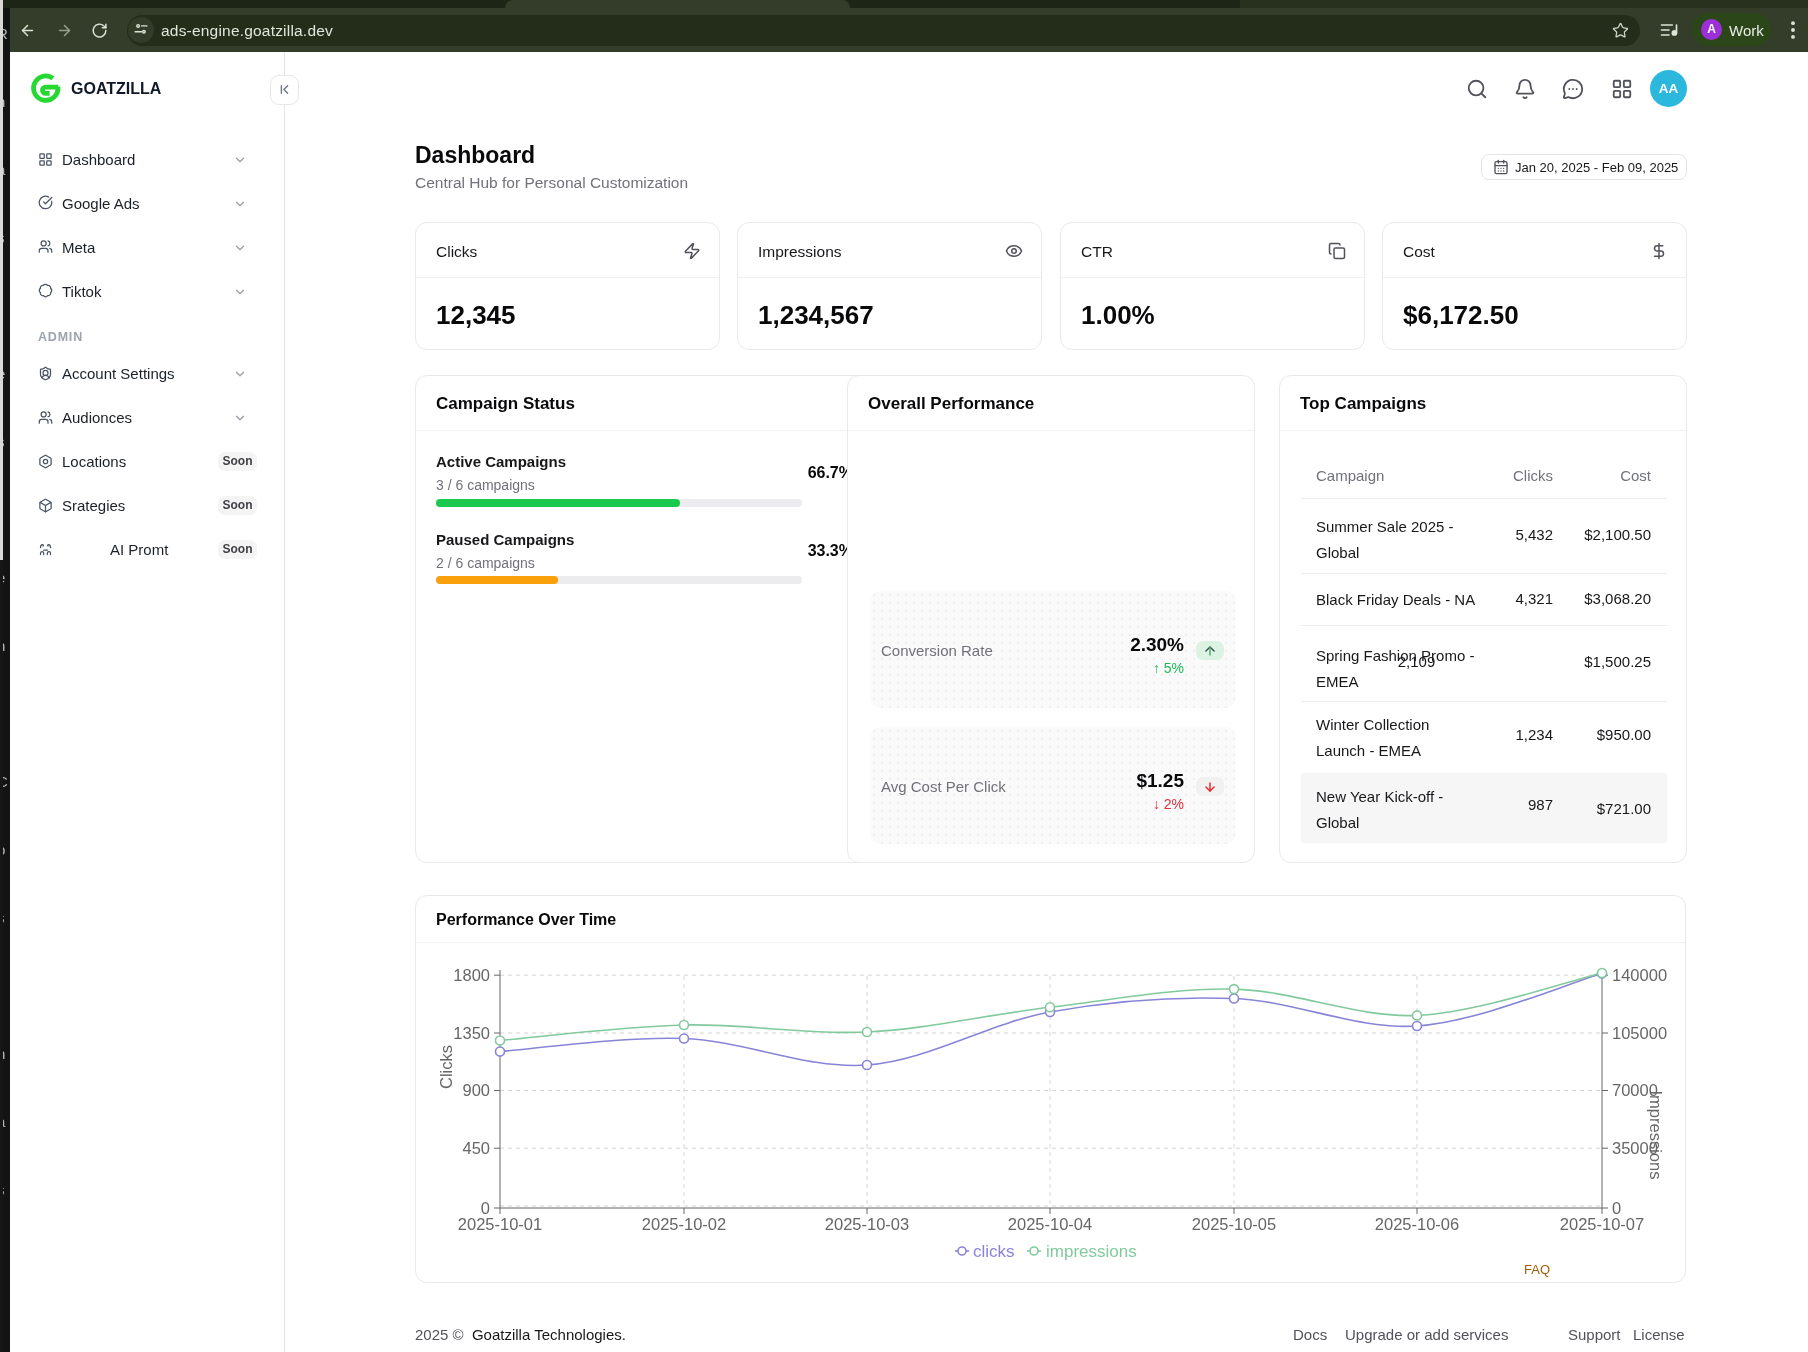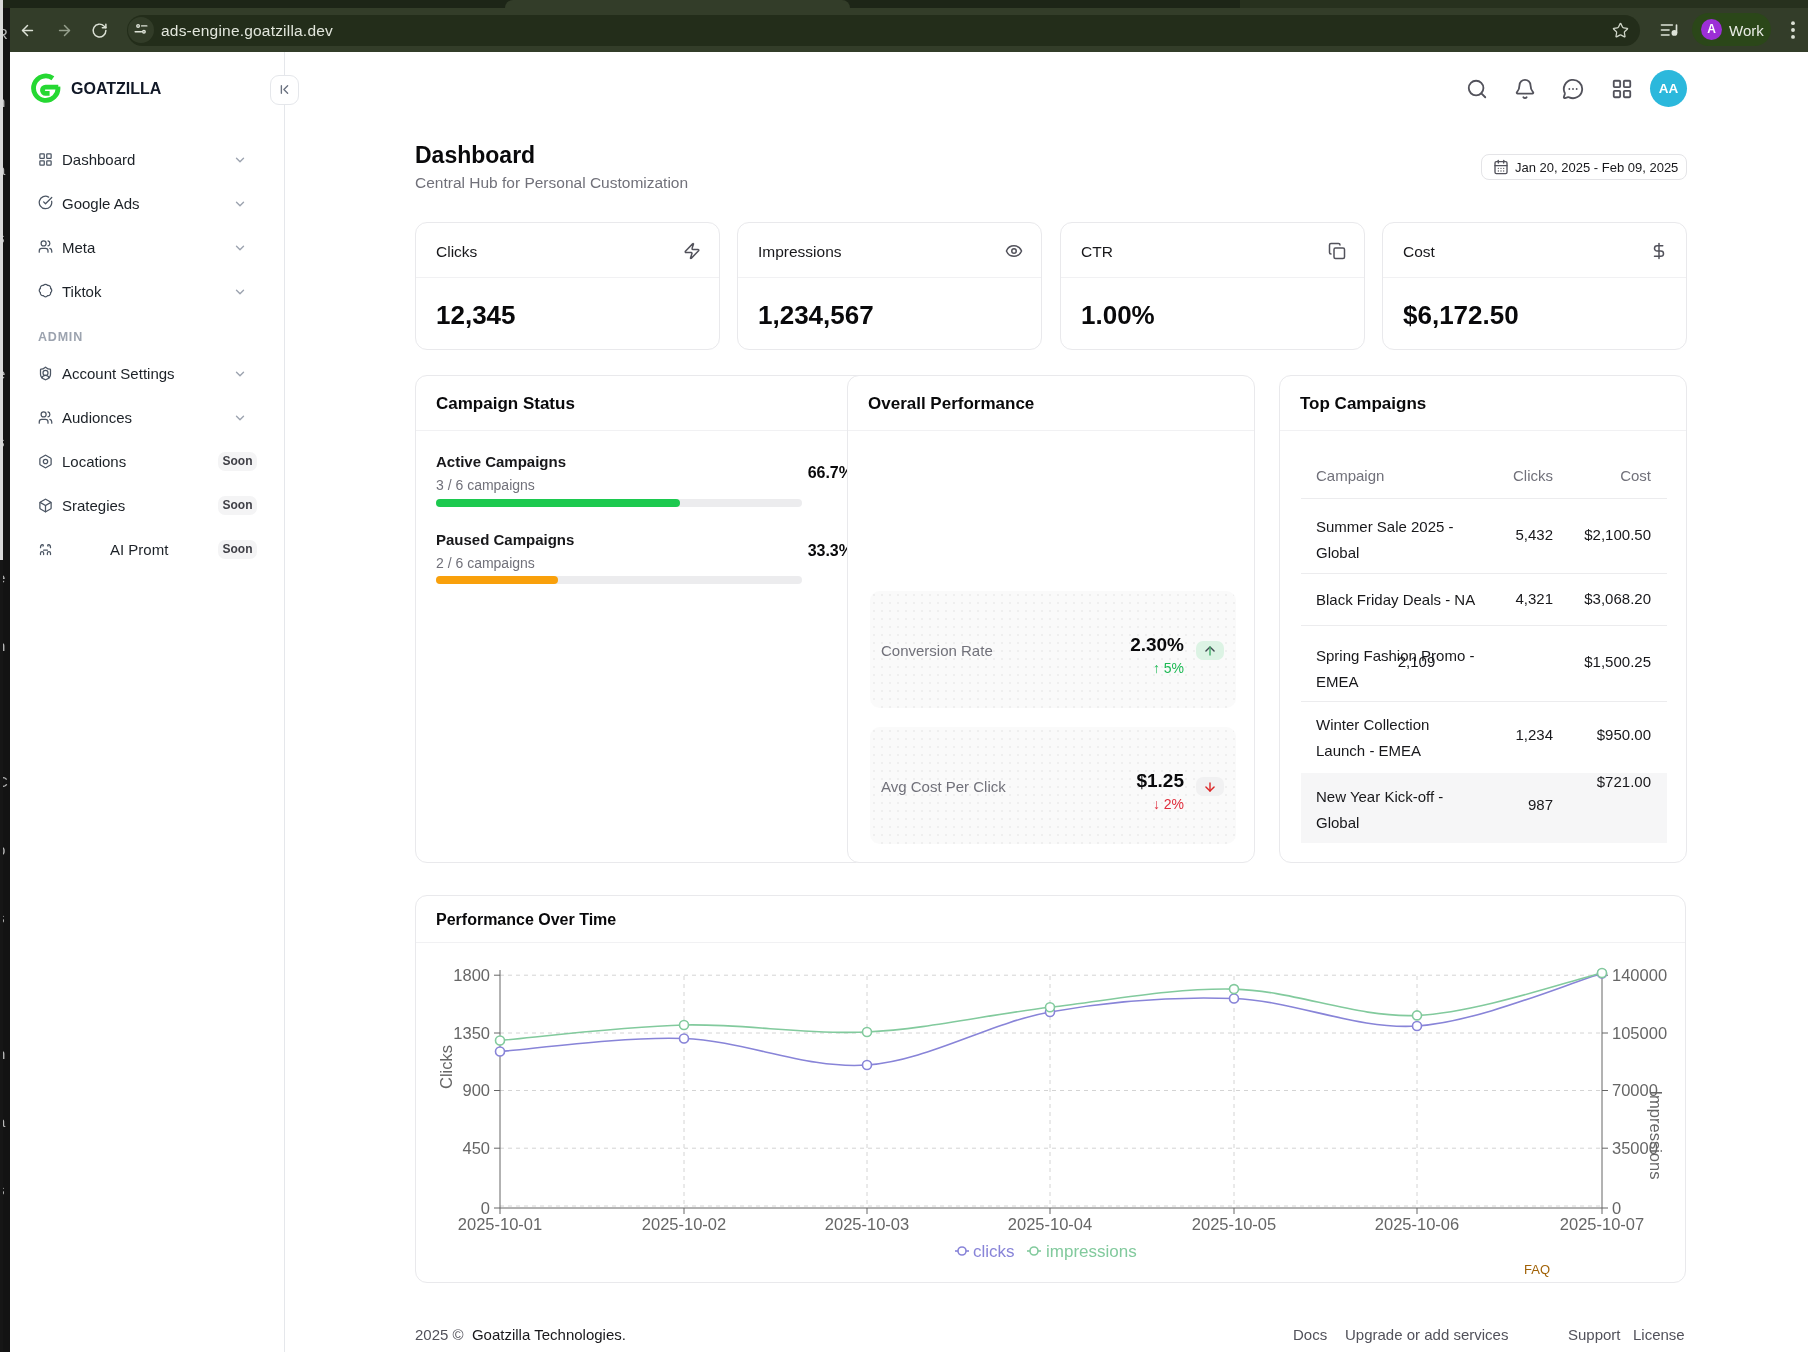--- a/index.html
+++ b/index.html
@@ -320,21 +320,21 @@
     <div class="abs" style="left:36px;top:267px;width:200px;font-size:15px;color:#18181b;line-height:26px;">Spring Fashion Promo - EMEA</div>
     <div class="abs" style="left:0;top:277px;width:273px;text-align:center;font-size:15px;color:#18181b;">2,109</div>
     <div class="abs" style="left:0;top:277px;width:371px;text-align:right;font-size:15px;color:#18181b;">$1,500.25</div>
     <div class="tline" style="top:325px;"></div>
     <div class="abs" style="left:36px;top:336px;width:125px;font-size:15px;color:#18181b;line-height:26px;">Winter Collection Launch - EMEA</div>
     <div class="abs" style="left:0;top:350px;width:273px;text-align:right;font-size:15px;color:#18181b;">1,234</div>
     <div class="abs" style="left:0;top:350px;width:371px;text-align:right;font-size:15px;color:#18181b;">$950.00</div>
     <div class="abs" style="left:21px;top:397px;width:366px;height:70px;background:#f6f6f7;"></div>
     <div class="abs" style="left:36px;top:408px;width:135px;font-size:15px;color:#18181b;line-height:26px;">New Year Kick-off - Global</div>
     <div class="abs" style="left:0;top:420px;width:273px;text-align:right;font-size:15px;color:#18181b;">987</div>
-    <div class="abs" style="left:0;top:397px;width:371px;text-align:right;font-size:15px;color:#18181b;">$721.00</div>
+    <div class="abs" style="left:0;top:424px;width:371px;text-align:right;font-size:15px;color:#18181b;">$721.00</div>
   </div>
 
   <div class="card" style="left:415px;top:895px;width:1271px;height:388px;">
     <div class="abs" style="left:0;right:0;top:0;height:47px;border-bottom:1px solid #f1f1f3;"></div>
     <div class="abs" style="left:20px;top:15px;font-size:16px;font-weight:700;color:#09090b;">Performance Over Time</div>
   </div>
   <svg class="abs" style="left:415px;top:895px;" width="1271" height="388" viewBox="415 895 1271 388">
     <g stroke="#d4d4d4" stroke-dasharray="4 4" stroke-width="1">
       <line x1="500" y1="975.2" x2="1602" y2="975.2"></line>
       <line x1="500" y1="1033" x2="1602" y2="1033"></line>

